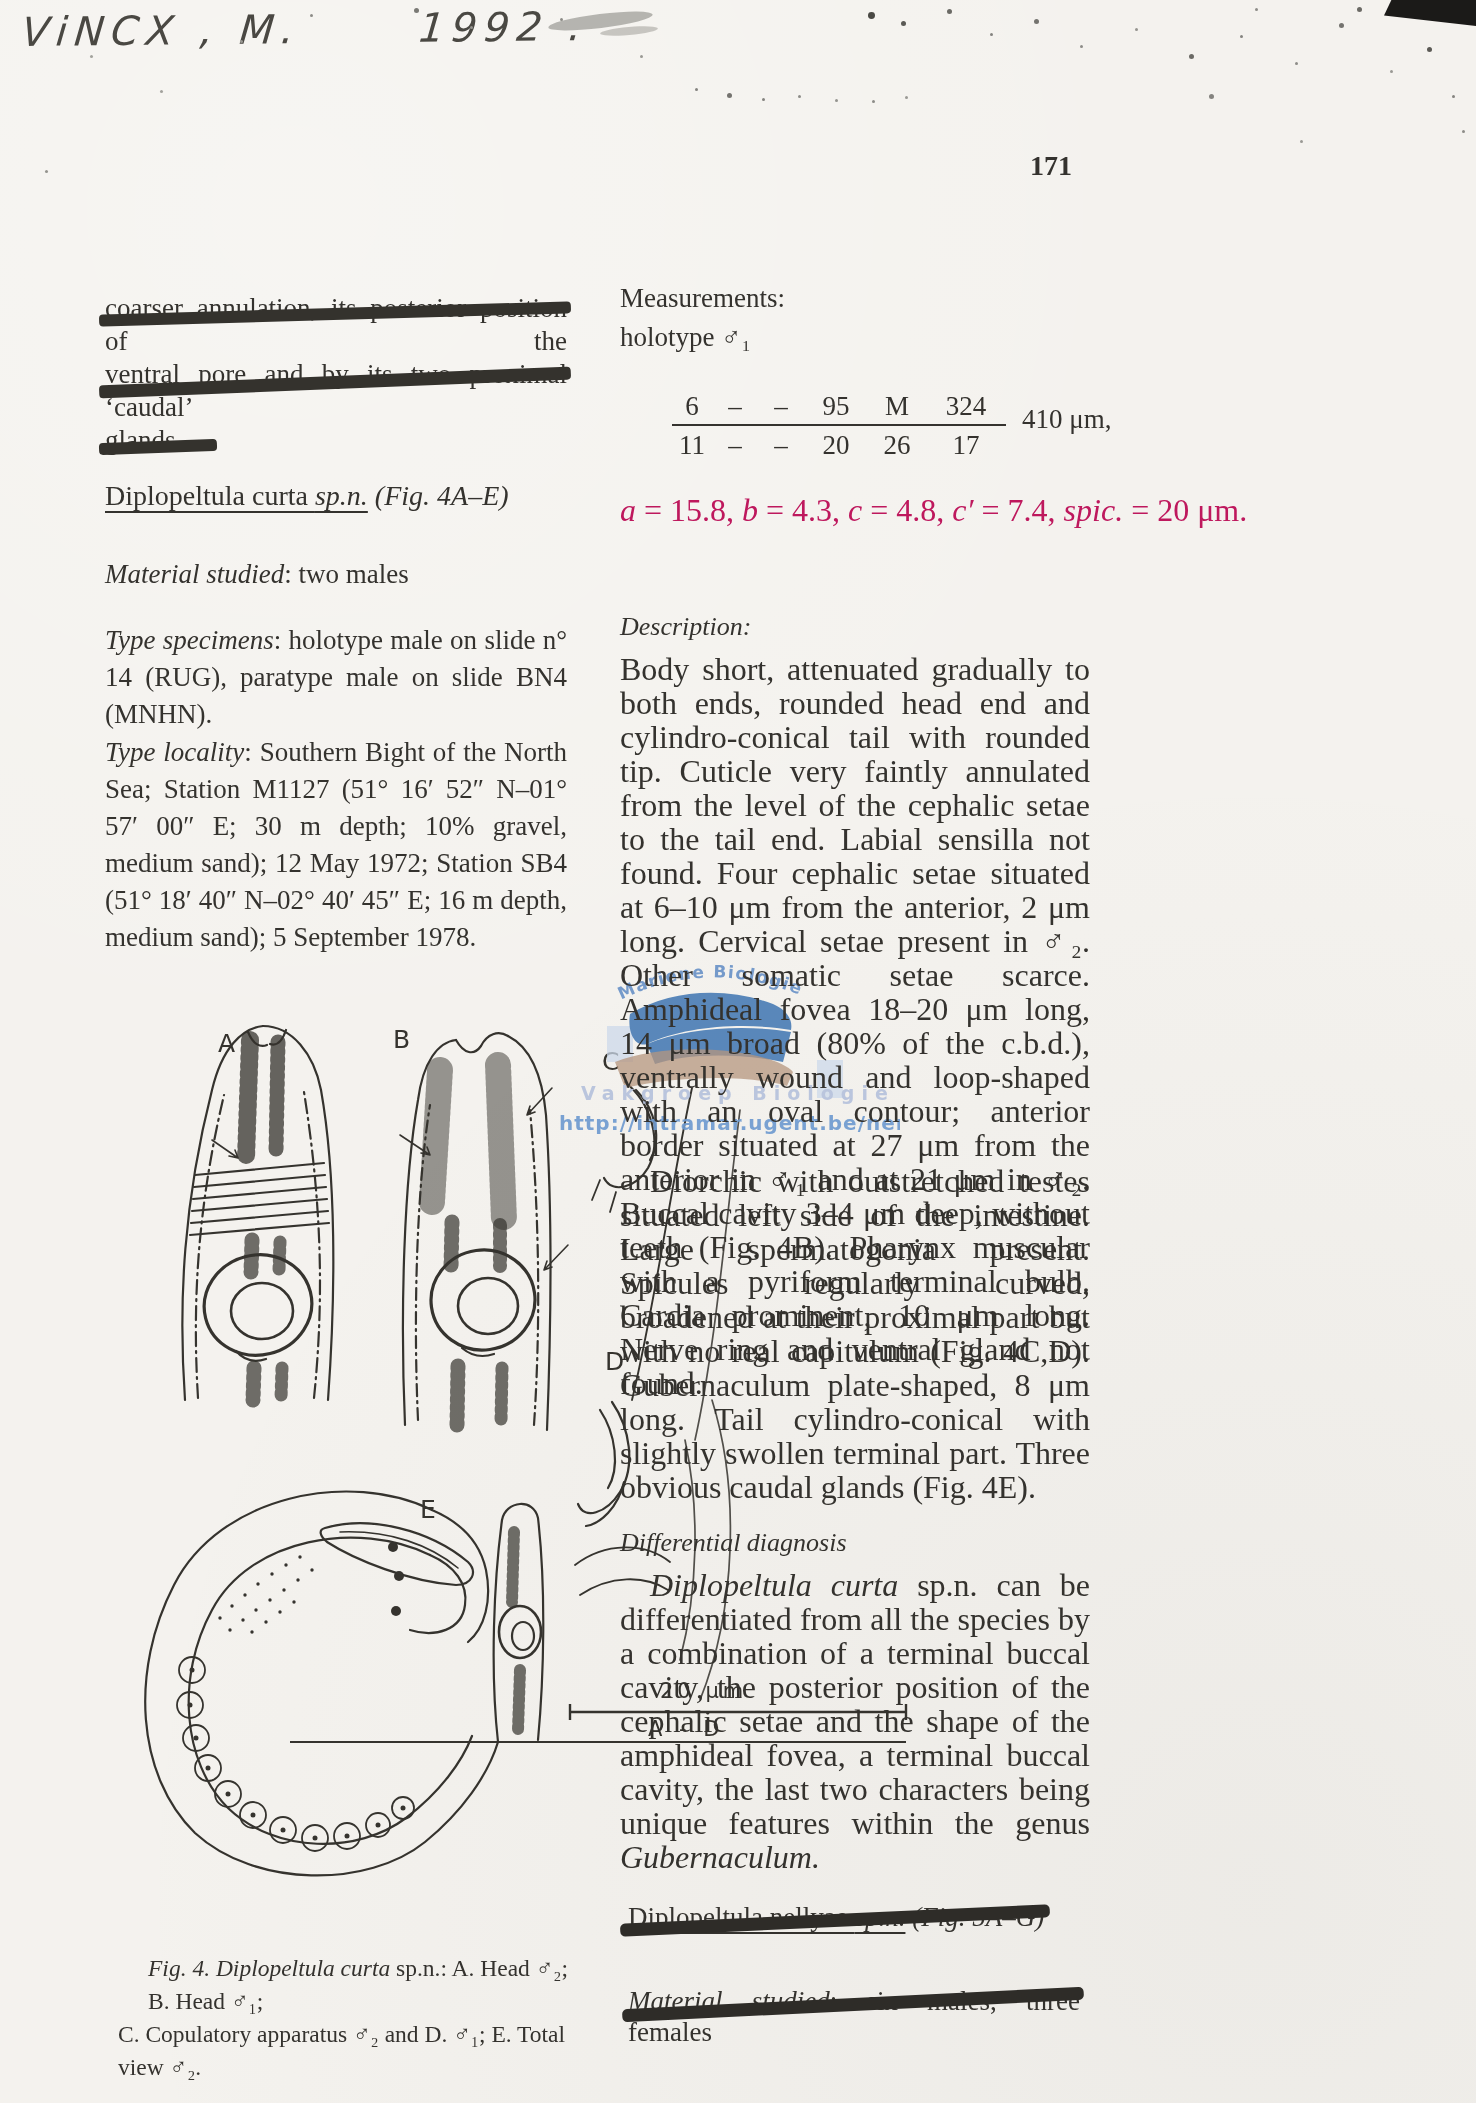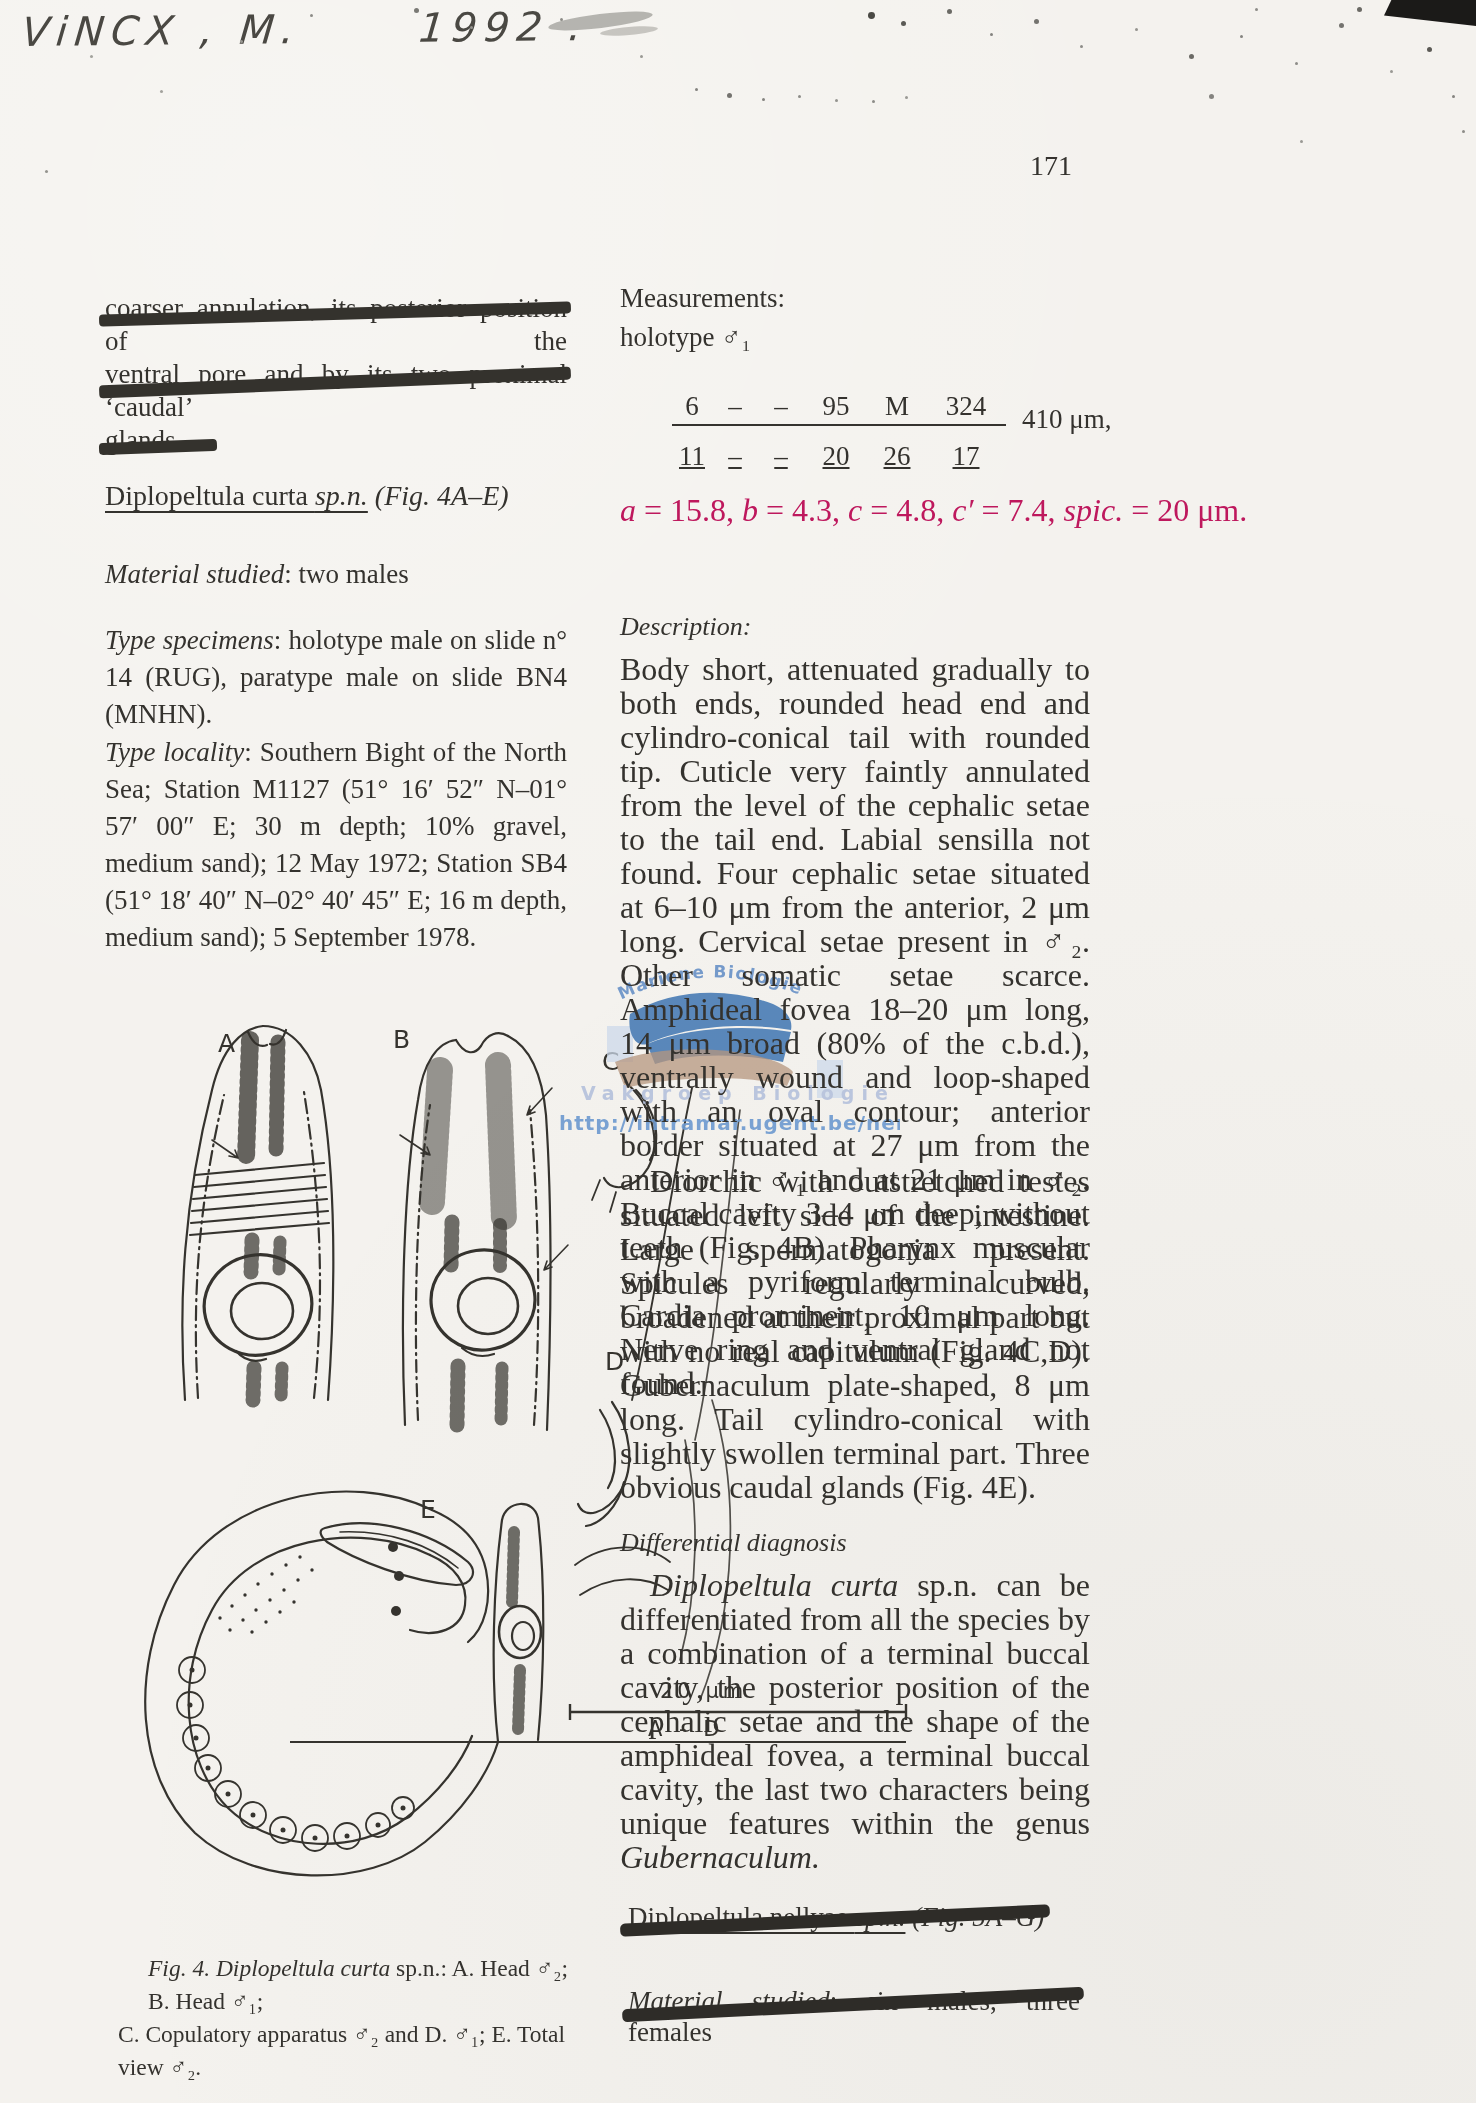--- a/index.html
+++ b/index.html
@@ -22,21 +22,21 @@
     1210px 95px 0 1px #84837f,1255px 8px 0 0 #8d8c88,1358px 8px 0 1px #6b6a65;}
   .ink-smudge{position:absolute;left:548px;top:14px;width:105px;height:14px;background:#807f7a;border-radius:50%;
     transform:rotate(-7deg);opacity:.55;z-index:5;}
   .ink-smudge2{position:absolute;left:600px;top:27px;width:58px;height:8px;background:#8d8c86;border-radius:50%;
     transform:rotate(-5deg);opacity:.45;z-index:5;}
   .corner-mark{position:absolute;left:1384px;top:0;width:92px;height:26px;background:#1b1a18;
     clip-path:polygon(8% 0,100% 0,100% 100%,0 60%);z-index:5;}
   
   .handwriting{position:absolute;left:22px;top:6px;font-family:"DejaVu Sans",sans-serif;font-style:italic;
     font-size:40px;color:#4a4843;letter-spacing:7px;transform:rotate(-.6deg) skewX(-6deg);white-space:pre;z-index:4;}
-  .page-number{position:absolute;left:1030px;top:150px;font-size:28px;color:#34322e;z-index:3;}
+  .page-number{position:absolute;left:1030px;top:150px;font-size:28px;color:#34322e;z-index:3;font-weight:bold;}
   
   .tx{color:#34322e;z-index:3;position:absolute;}
   .leftcol{left:105px;width:462px;}
   .rightcol{left:620px;width:470px;}
   .body-just{font-size:32px;line-height:34px;text-align:justify;}
   .left-just{font-size:27px;line-height:37px;text-align:justify;}
   .indent{text-indent:30px;}
   i.lead{font-style:italic;}
   
   .struck-line{position:relative;font-size:27px;line-height:33px;white-space:nowrap;}
@@ -50,21 +50,21 @@
     border-radius:5px;transform:rotate(-2.6deg);}
   .struck-mat{position:relative;display:inline-block;font-size:27px;width:452px;text-align:justify;text-align-last:justify;}
   .struck-mat::after{content:"";position:absolute;left:-6px;right:-4px;top:12px;height:13px;background:#2e2c28;
     border-radius:5px;transform:rotate(-2.8deg);}
   .underlined{text-decoration:underline;text-decoration-thickness:2px;text-underline-offset:6px;}
   .heading{font-size:28px;}
   
   .formula{position:absolute;left:672px;top:388px;z-index:3;color:#34322e;}
   .frac-row{display:grid;grid-template-columns:40px 46px 46px 64px 58px 80px;justify-items:center;
     font-size:27px;line-height:36px;}
-  .frac-row.den{border-top:2.5px solid #35332f;padding-top:12px;text-decoration:underline;}
+  .frac-row.den{border-top:2.5px solid #35332f;padding-top:1px;}
   .frac-result{position:absolute;left:1022px;top:404px;font-size:27px;z-index:3;color:#34322e;}
   .ratios{position:absolute;left:620px;top:492px;font-size:32px;z-index:3;color:#be185d;}
   .ratios i{font-style:italic;}
   
   .caption{left:118px;top:1952px;width:468px;font-size:23.5px;line-height:33px;}
   .caption .l1{padding-left:30px;}
   
   .figure-svg{position:absolute;left:100px;top:970px;z-index:1;}
   .wm-svg{position:absolute;left:555px;top:952px;z-index:2;opacity:.92;}
   svg text{font-family:"DejaVu Sans",sans-serif;}

